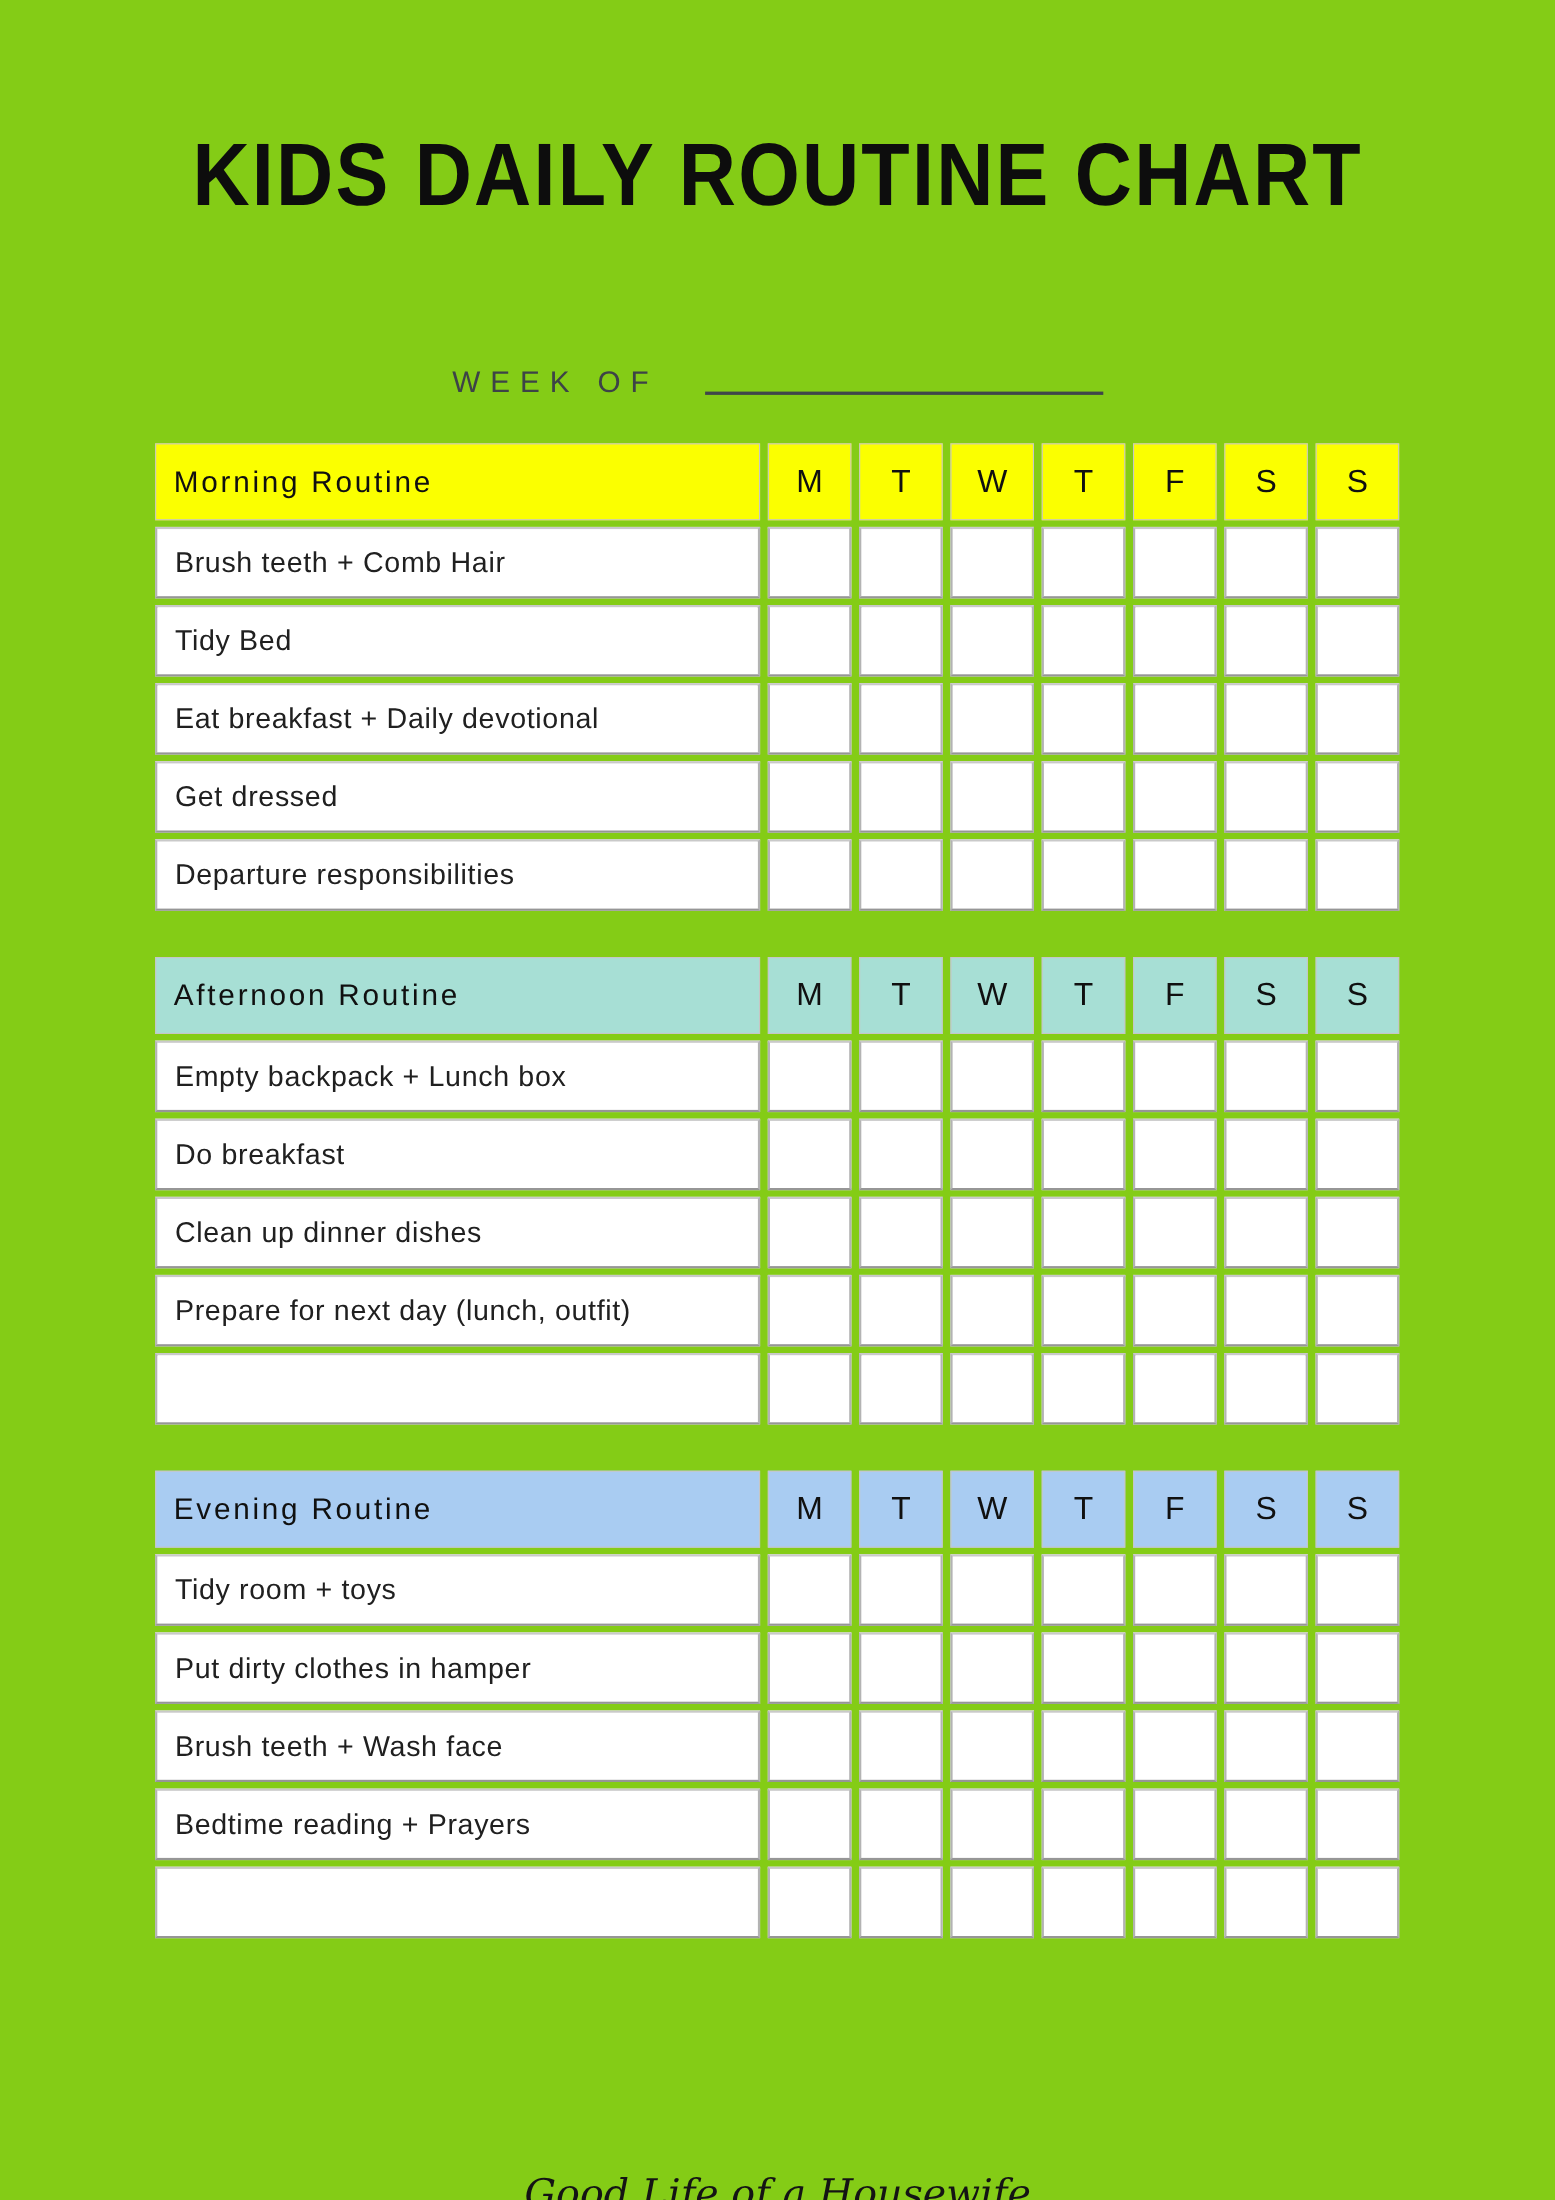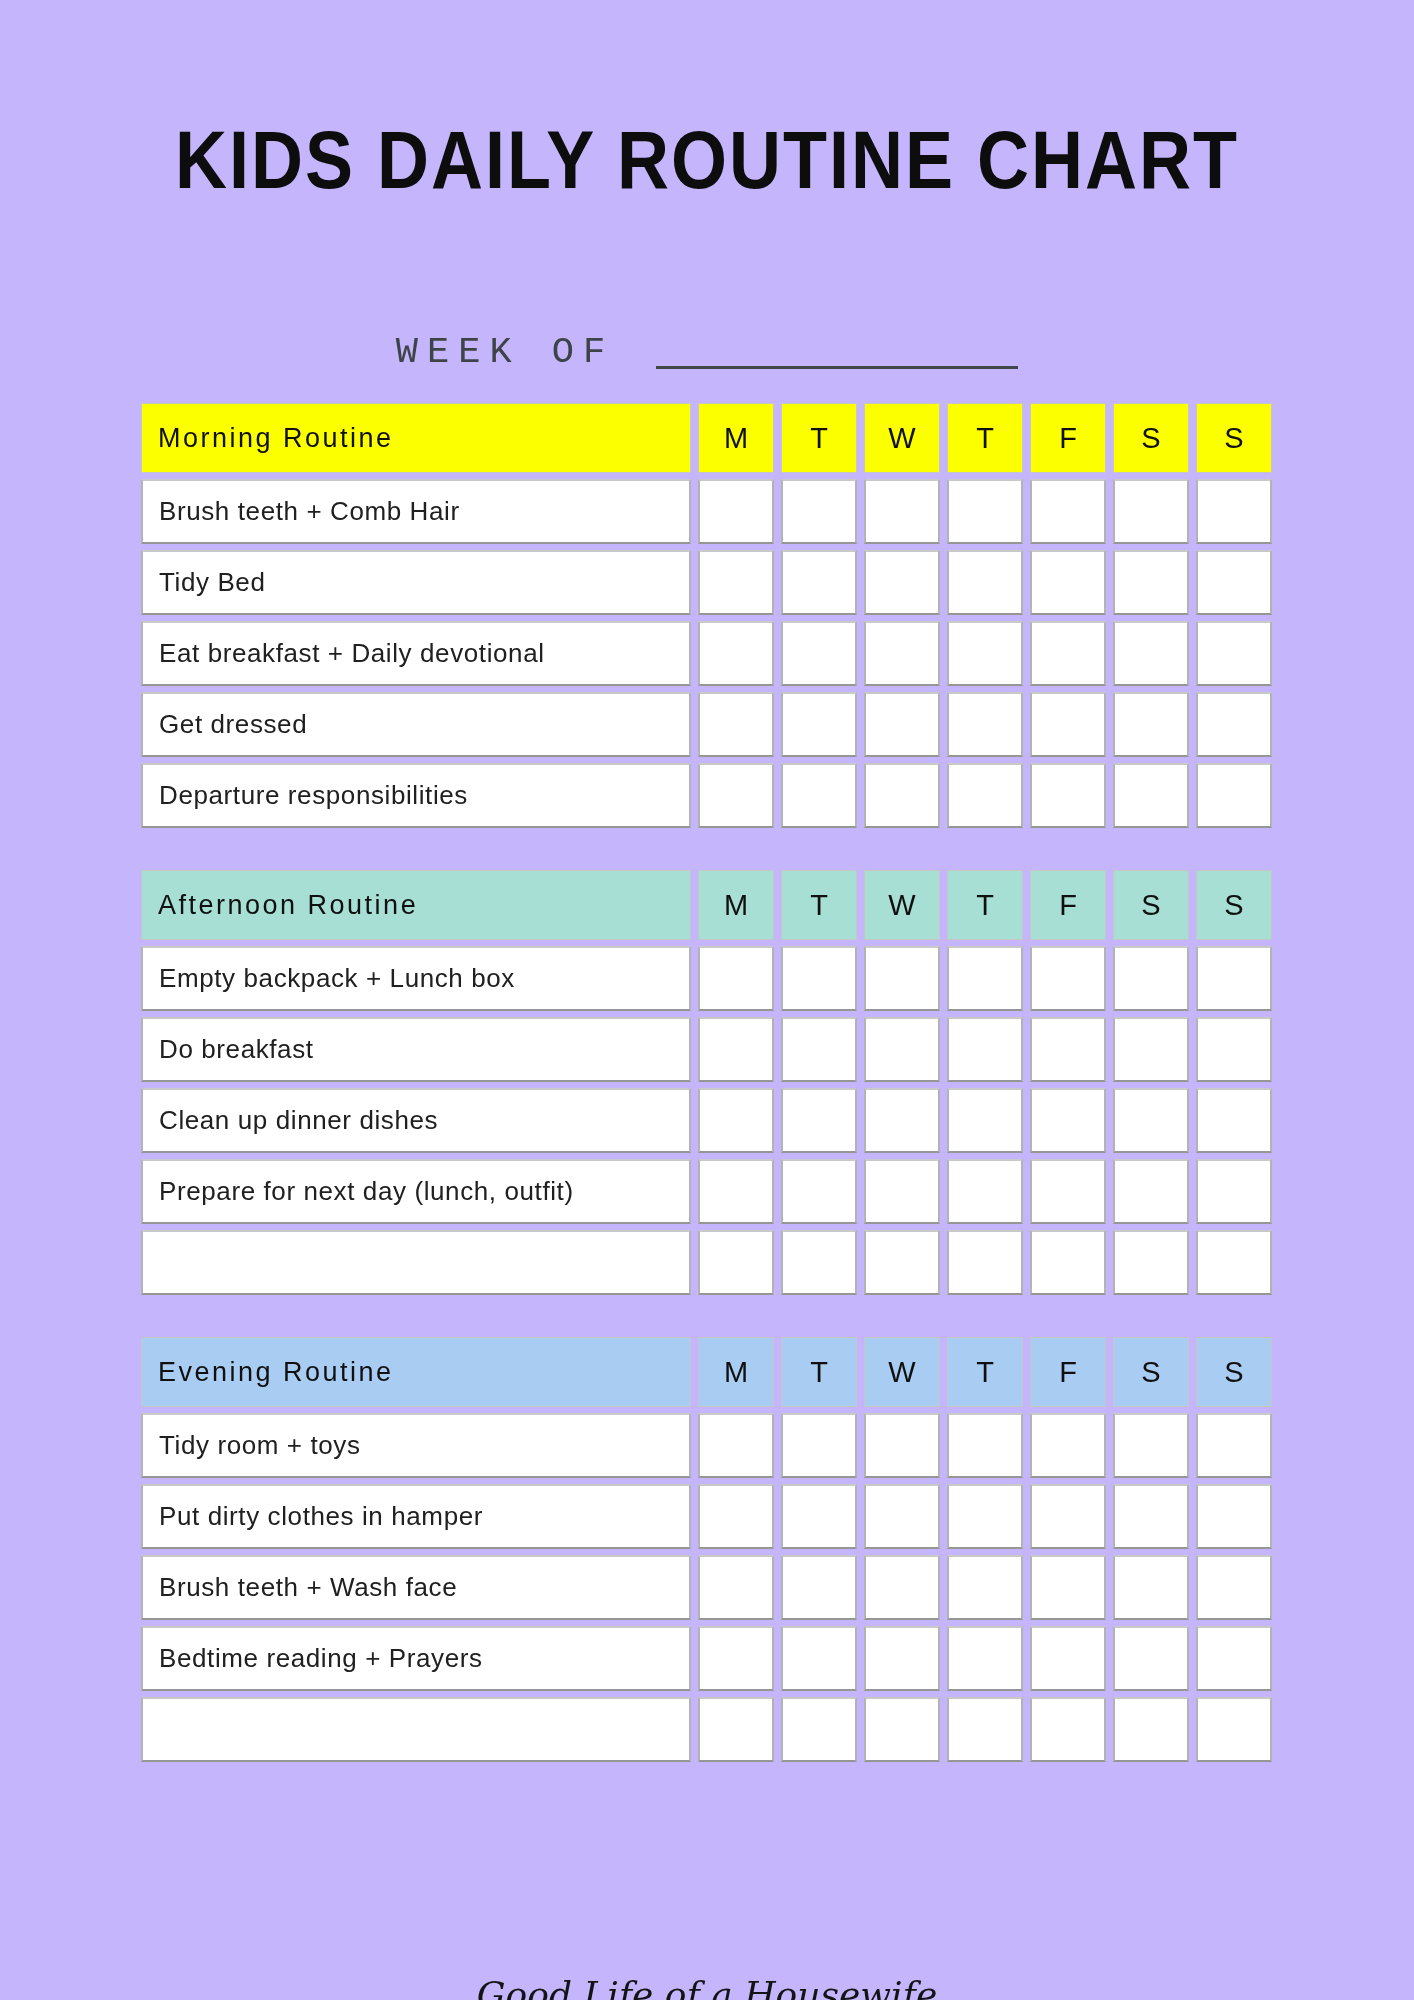--- a/index.html
+++ b/index.html
@@ -1,34 +1,34 @@
 <!DOCTYPE html>
 <html><head>
 <meta charset="utf-8">
 <style>
   html, body { margin:0; padding:0; background:#ffffff; }
   .page {
-    position:relative; width:1414px; height:2000px; background:#c4b5fd;
+    position:relative; width:1414px; height:2000px; background:#84cc16;
     font-family:"Liberation Sans", sans-serif; overflow:hidden;
   }
 
   .title {
     position:absolute; top:114px; left:0; width:100%;
     text-align:center; font-size:72px; font-weight:700; letter-spacing:2px;
     color:#0d0d0d; transform:scaleY(1.12); transform-origin:center top;
     white-space:nowrap;
   }
 
   .week-of {
     position:absolute; top:334px; left:0; width:100%;
     display:flex; justify-content:center; align-items:flex-end; gap:42px;
   }
   .week-of-label {
-    font-size:37px; letter-spacing:9px; color:#3d4347; line-height:1;
-    padding-bottom:1px; white-space:nowrap;font-family:Liberation Mono, monospace;
+    font-size:27px; letter-spacing:9px; color:#3d4347; line-height:1;
+    padding-bottom:1px; white-space:nowrap;
   }
   .week-of-line {
     width:362px; height:0; border-bottom:3px solid #40464a; margin-bottom:3px;
   }
 
   .tables {
     position:absolute; top:403px; left:141px; width:1131px;
     display:flex; flex-direction:column; gap:42px;
   }
   .routine-table {

